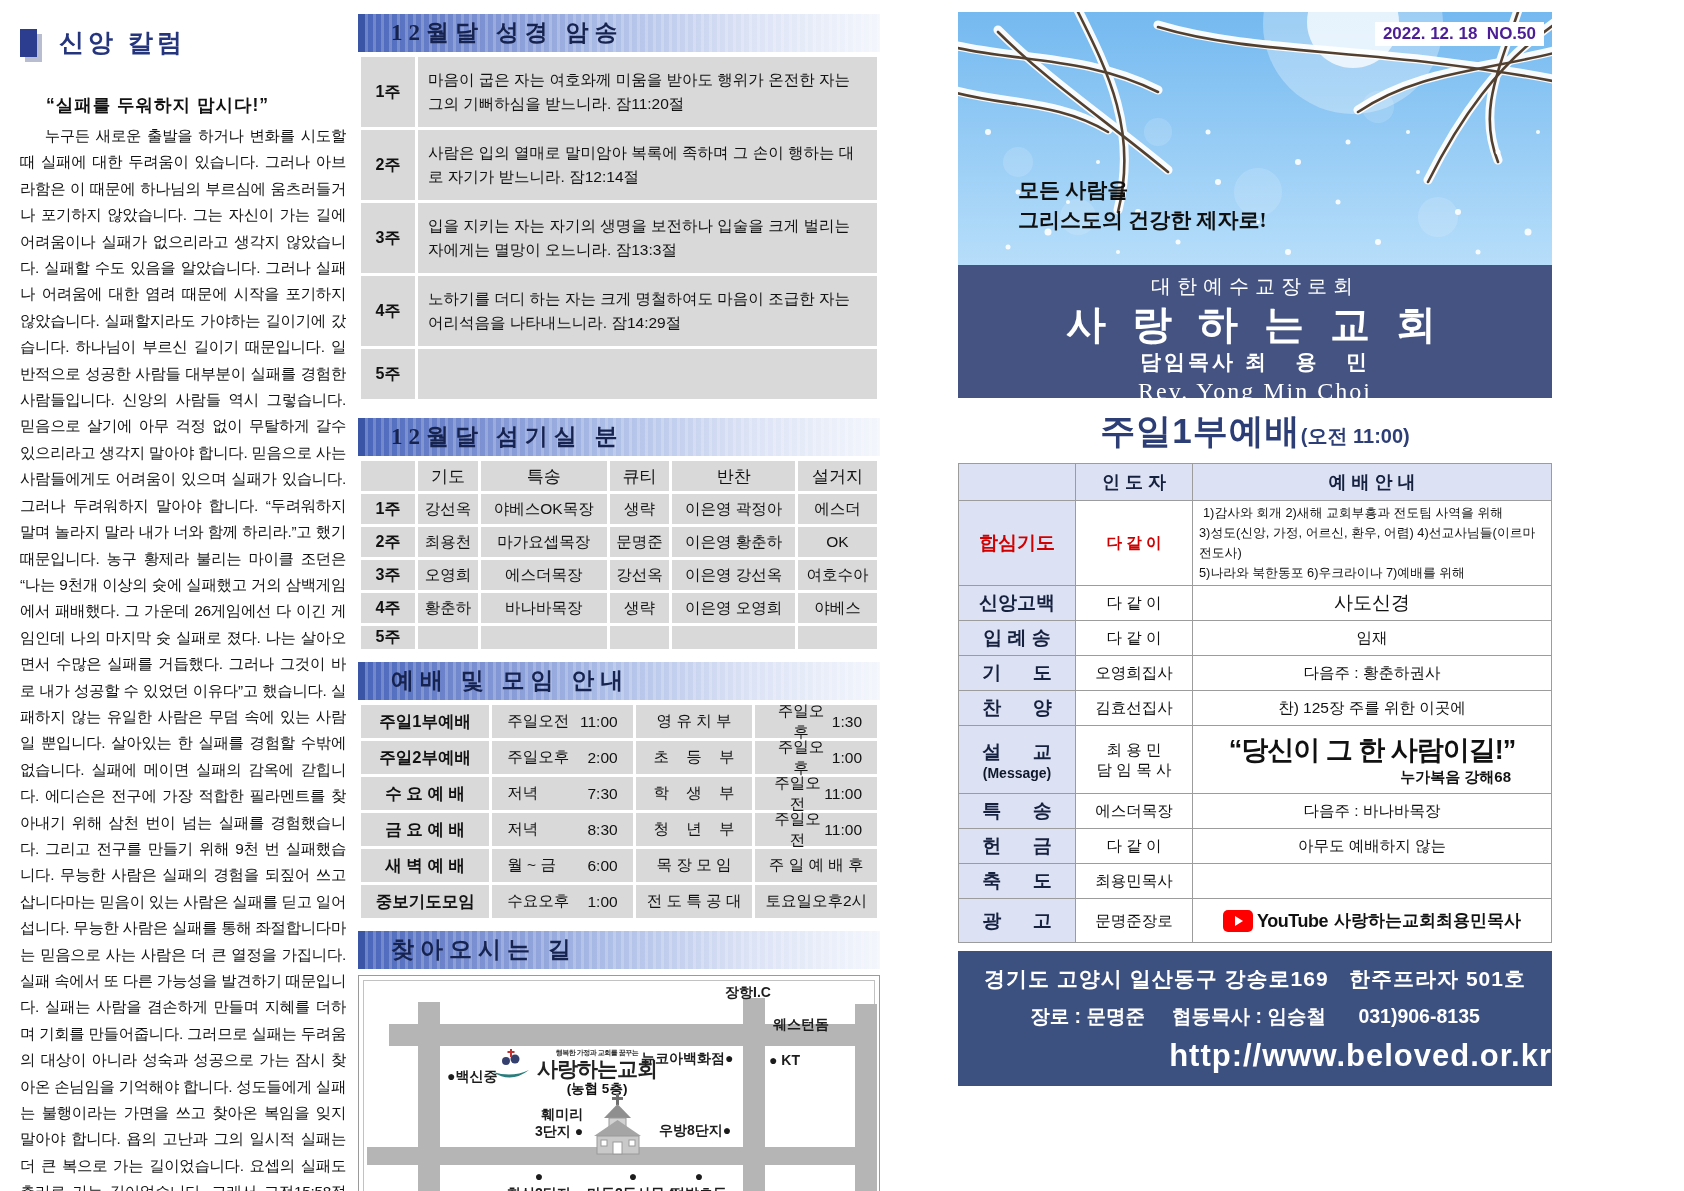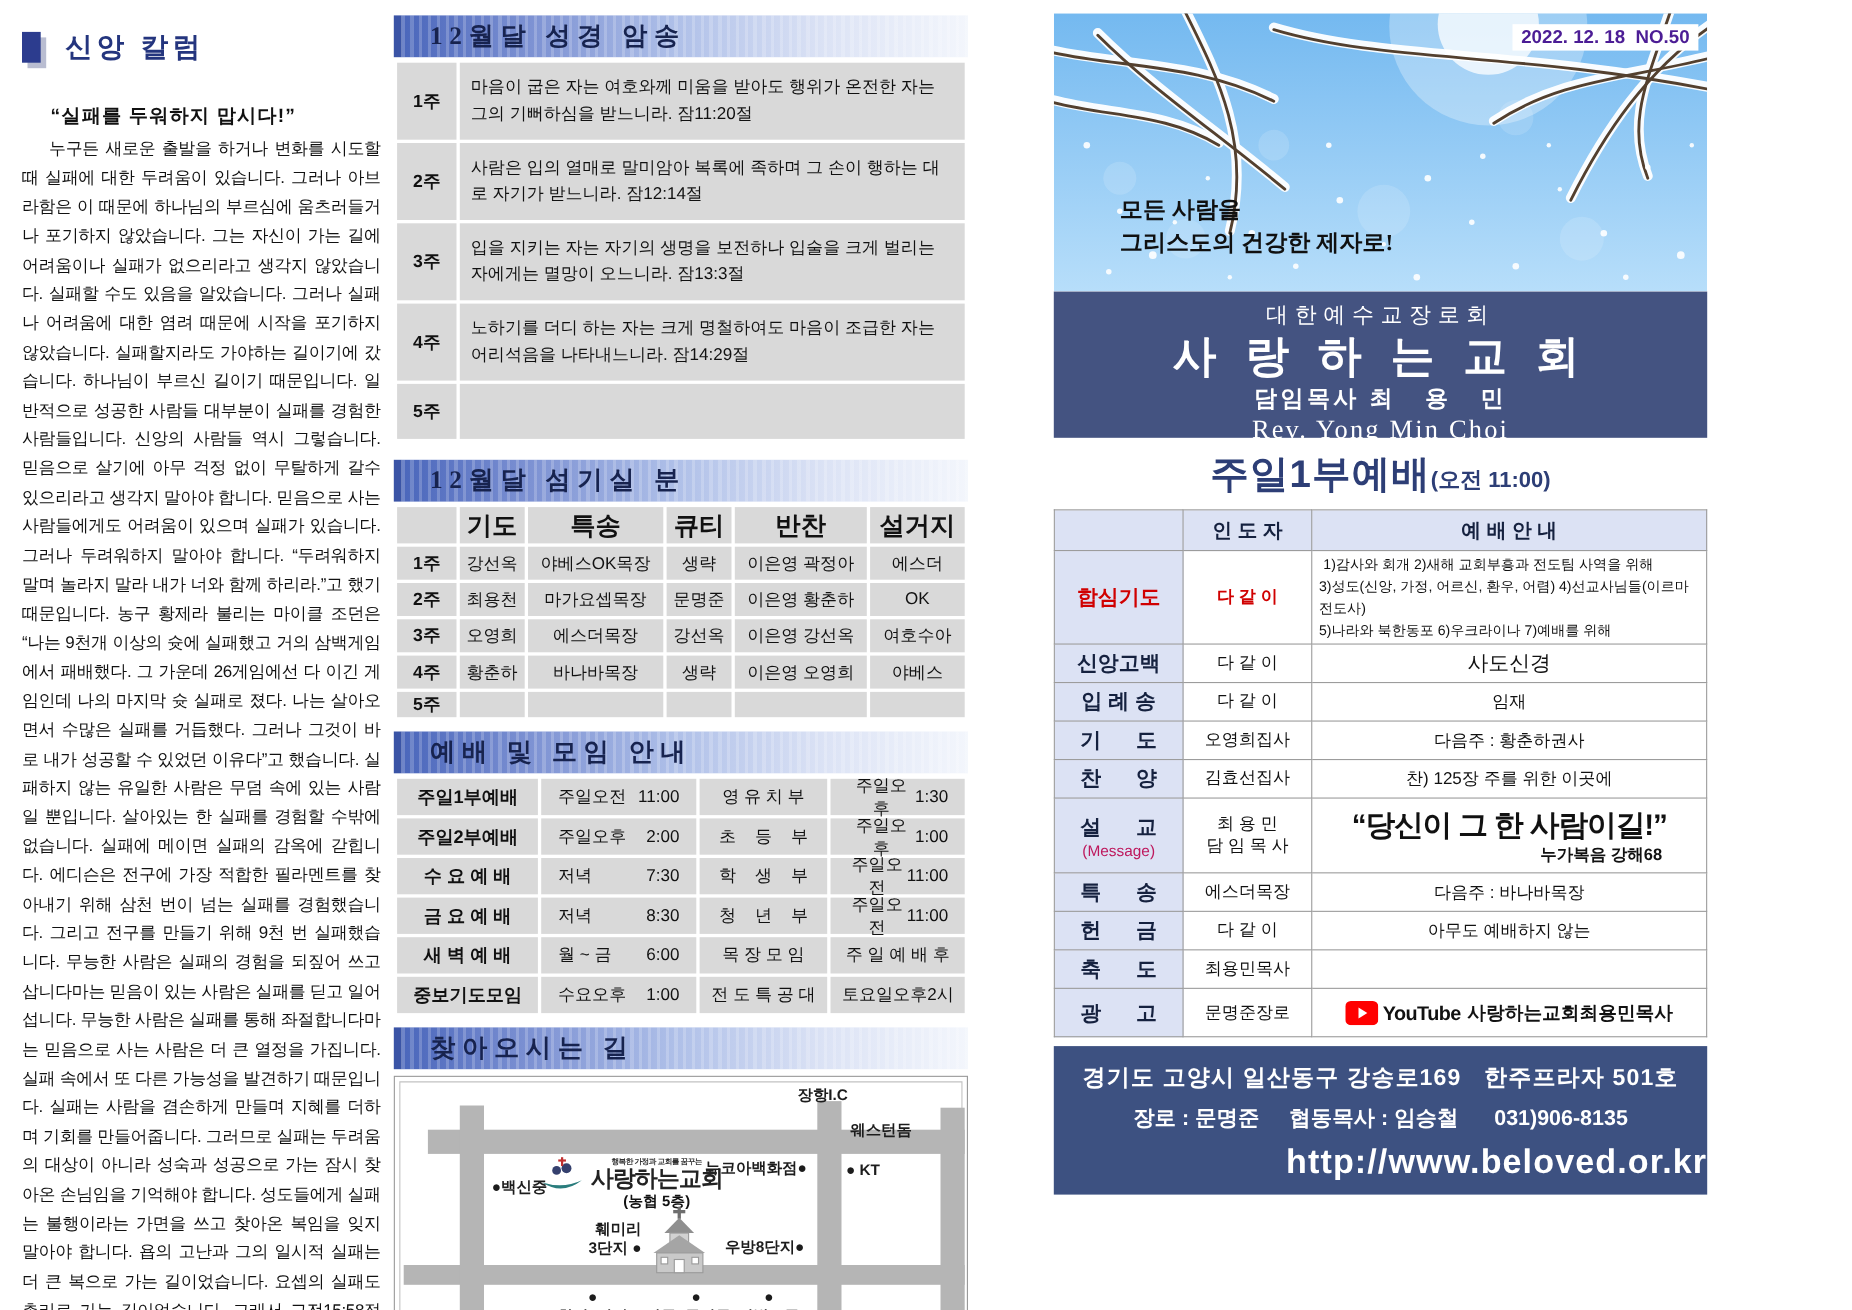--- a/index.html
+++ b/index.html
@@ -23,21 +23,21 @@
       padding:4px 0 4px 26px;border-left:7px solid #3a54a6;letter-spacing:6px;
       background:
         repeating-linear-gradient(90deg,rgba(255,255,255,.20) 0 3px,rgba(255,255,255,0) 3px 8px),
         linear-gradient(90deg,#4a66bb 0%,#7b90d2 22%,#aebfe8 48%,#dce3f5 75%,#f3f6fc 100%);}
   .gray-table{width:100%;border-collapse:separate;border-spacing:3px;margin-top:2px;}
   .gray-table td,.gray-table th{background:#d9d9d9;font-size:15.5px;vertical-align:middle;}
   .gray-table .week{font-weight:bold;text-align:center;width:52px;font-size:16px;}
   .memorize td.verse{text-align:left;padding:6px 10px;line-height:24px;}
   .memorize tr td{height:58px;}
   .memorize tr:last-child td{height:38px;}
-  .servers th{font-size:23px;font-weight:bold;height:28px;}
+  .servers th{font-size:17px;font-weight:normal;height:28px;}
   .servers td{text-align:center;height:28px;}
   .servers tr:last-child td{height:20px;}
   .meetings td{height:31px;text-align:center;}
   .meetings .mname{font-weight:bold;font-size:16.5px;width:128px;white-space:pre;}
   .meetings .mtime{width:142px;}
   .meetings .flexcell{display:flex;justify-content:space-between;padding:0 14px;align-items:center;height:31px;box-sizing:border-box;}
   .meetings .group{width:116px;white-space:pre;}
   .meetings .gtime{width:122px;}
   .spacer18{height:16px;}
   .spacer12{height:10px;}
@@ -68,21 +68,21 @@
   .pastor-en{font-family:"Liberation Serif",serif;font-size:24px;letter-spacing:2px;margin-top:2px;}
   .service-title{text-align:center;margin:10px 0 8px 0;color:#2d3e76;}
   .service-title .big{font-size:35px;font-weight:900;letter-spacing:1px;}
   .service-title .small{font-size:20px;font-weight:bold;}
 
   .worship{width:100%;border-collapse:collapse;}
   .worship td,.worship th{border:1px solid #9c9c9c;vertical-align:middle;}
   .worship th{background:#dce2f4;height:34px;font-size:18px;white-space:pre;color:#15213f;}
   .worship td.wlabel{background:#dce2f4;width:114px;text-align:center;font-weight:bold;font-size:19px;color:#15213f;}
   .worship td.wlabel .lab{white-space:pre;}
-  .worship td.wlabel .sub{font-size:14px;font-weight:normal;color:#be185d;}
+  .worship td.wlabel .sub{font-size:14px;font-weight:bold;color:#0f172a;}
   .worship td.wleader{width:114px;text-align:center;font-size:15.5px;white-space:pre-line;line-height:20px;}
   .worship td.wcontent{text-align:center;font-size:15.5px;padding:2px 6px;}
   .worship tr{height:35px;}
   .worship tr.joint{height:76px;}
   .worship tr.joint .wlabel,.worship tr.joint .wleader{color:#d00000;font-weight:bold;}
   .worship tr.joint .wcontent{text-align:left;}
   .worship tr.joint .content{white-space:pre-line;font-size:12.8px;line-height:20px;padding-left:4px;}
   .worship tr.creed .content{font-size:19px;font-weight:500;}
   .worship tr.scripture{height:52px;}
   .worship tr.scripture .content{font-size:30px;font-weight:900;letter-spacing:-1px;}

